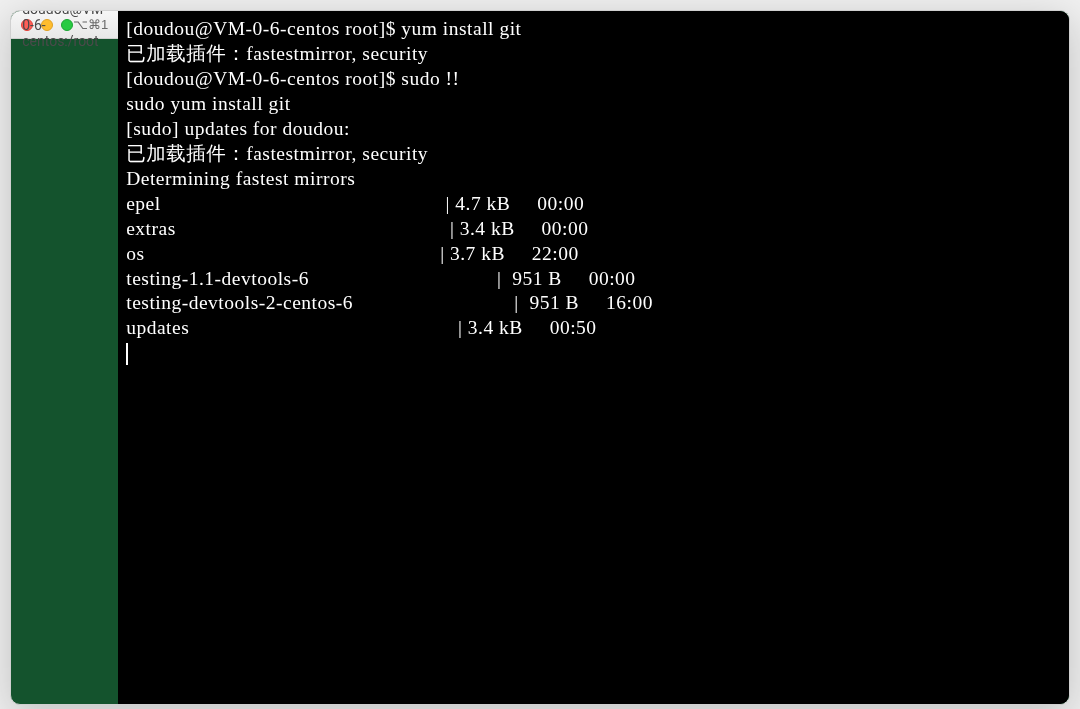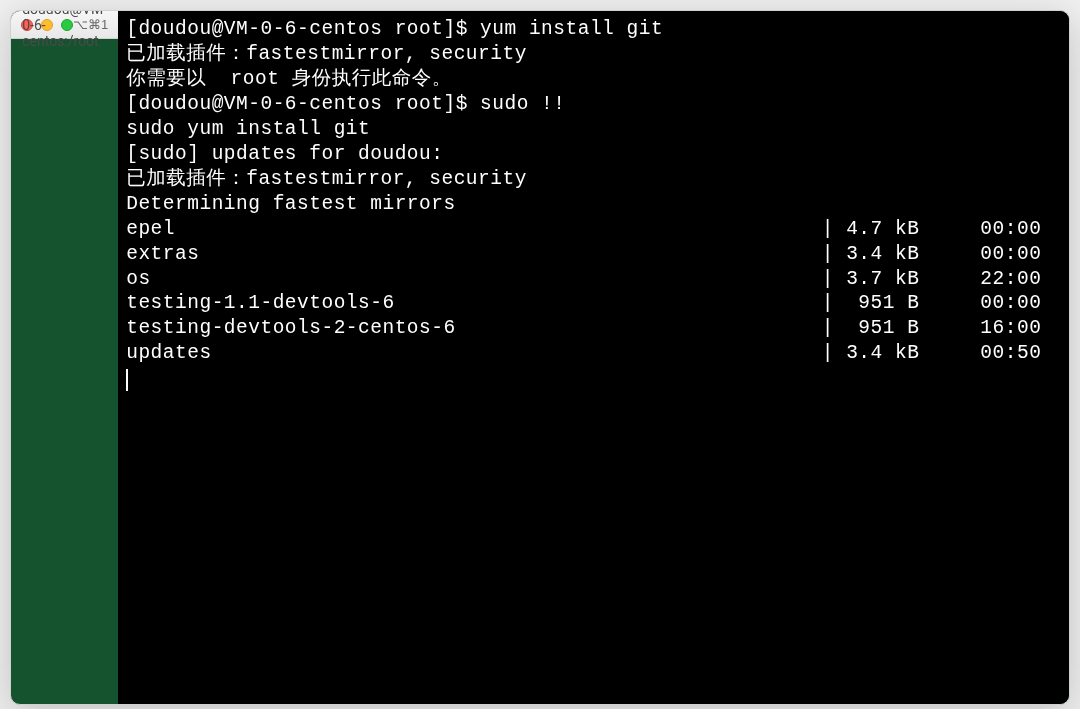--- a/index.html
+++ b/index.html
@@ -78,21 +78,21 @@
       padding: 6px 8px;
       font-family: "Menlo", "Monaco", "Courier New", monospace;
       font-size: 19.5px;
       color: #ffffff;
       line-height: 1.28;
       overflow-y: auto;
       letter-spacing: 0.5px;
     }
     .terminal-line {
       white-space: pre;
-      font-family: Liberation Mono, monospace;
+      font-family: Liberation Serif, serif;
     }
     .cursor {
       display: inline-block;
       width: 2px;
       height: 22px;
       background: #ffffff;
       vertical-align: text-bottom;
       margin-bottom: -2px;
     }
   </style>
@@ -105,21 +105,20 @@
       <div class="traffic-light close"></div>
       <div class="traffic-light minimize"></div>
       <div class="traffic-light maximize"></div>
     </div>
     <div class="title">doudou@VM-0-6-centos:/root</div>
     <div class="shortcut">⌥⌘1</div>
   </div>
   <div class="terminal">
     <div class="terminal-line">[doudou@VM-0-6-centos root]$ yum install git</div>
     <div class="terminal-line">已加载插件：fastestmirror, security</div>
-    <div class="terminal-line">你需要以  root 身份执行此命令。</div>
     <div class="terminal-line">[doudou@VM-0-6-centos root]$ sudo !!</div>
     <div class="terminal-line">sudo yum install git</div>
     <div class="terminal-line">[sudo] updates for doudou:</div>
     <div class="terminal-line">已加载插件：fastestmirror, security</div>
     <div class="terminal-line">Determining fastest mirrors</div>
     <div class="terminal-line">epel                                                     | 4.7 kB     00:00</div>
     <div class="terminal-line">extras                                                   | 3.4 kB     00:00</div>
     <div class="terminal-line">os                                                       | 3.7 kB     22:00</div>
     <div class="terminal-line"></div>
     <div class="terminal-line">testing-1.1-devtools-6                                   |  951 B     00:00</div>

